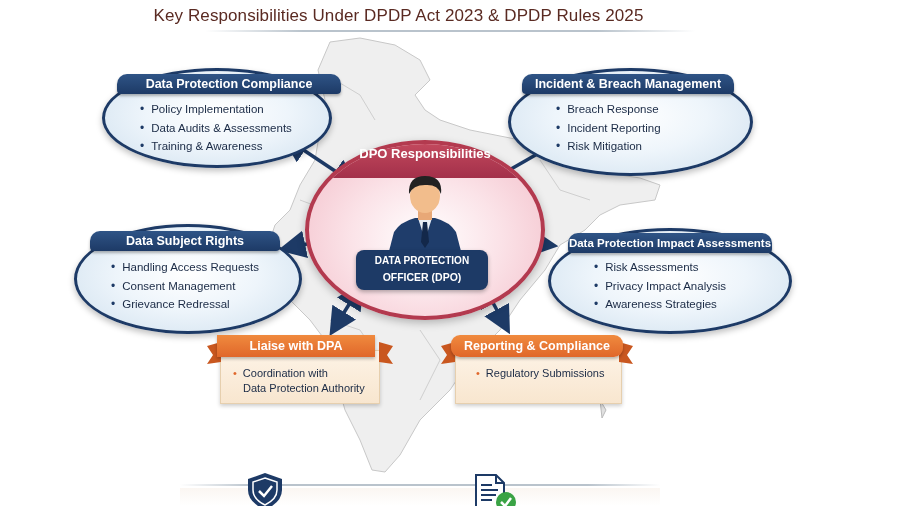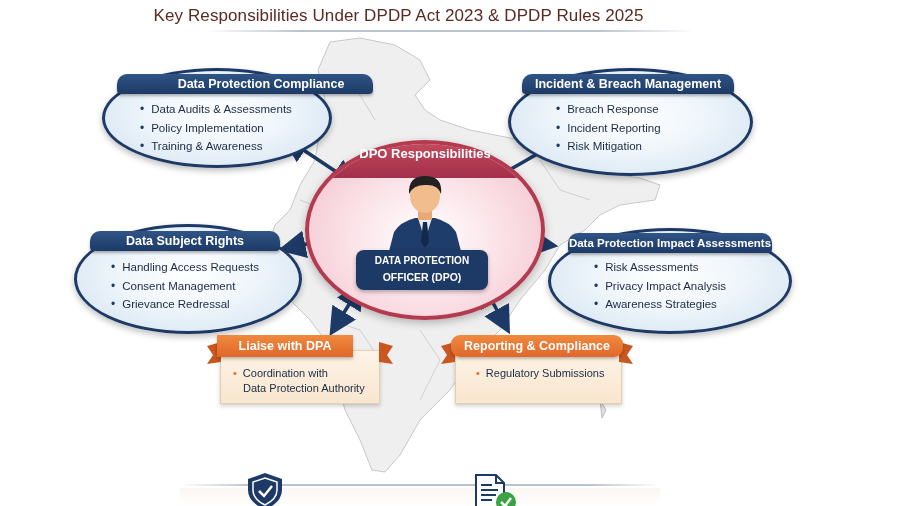--- a/index.html
+++ b/index.html
@@ -48,24 +48,24 @@
     <line x1="290" y1="141" x2="350" y2="181"></line>
     <line x1="560" y1="141" x2="490" y2="181"></line>
     <line x1="288" y1="248" x2="335" y2="238"></line>
     <line x1="548" y1="245" x2="510" y2="240"></line>
     <line x1="358" y1="290" x2="335" y2="327"></line>
     <line x1="485" y1="288" x2="505" y2="325"></line>
   </g>
 </svg>
 
 <div class="ellipse" style="left:102px;top:68px;width:230px;height:100px;"></div>
-<div class="ribbon" style="left:117px;top:74px;width:224px;padding-left:32px;">Data Protection Compliance</div>
+<div class="ribbon" style="left:117px;top:74px;width:224px;">Data Protection Compliance</div>
 <ul class="bullets" style="left:140px;top:100px;">
+  <li>Policy Implementation</li>
   <li>Data Audits &amp; Assessments</li>
-  <li>Policy Implementation</li>
   <li>Training &amp; Awareness</li>
 </ul>
 
 <div class="ellipse" style="left:508px;top:68px;width:245px;height:108px;"></div>
 <div class="ribbon" style="left:522px;top:74px;width:212px;">Incident &amp; Breach Management</div>
 <ul class="bullets" style="left:556px;top:100px;">
   <li>Breach Response</li>
   <li>Incident Reporting</li>
   <li>Risk Mitigation</li>
 </ul>
@@ -101,21 +101,21 @@
 <div class="dpo-label">
   <div class="l1">DATA PROTECTION</div>
   <div class="l2">OFFICER (DPO)</div>
 </div>
 
 <div class="orange-box" style="left:220px;top:350px;width:158px;height:52px;"></div>
 <svg style="position:absolute;left:207px;top:336px;" width="186" height="32">
   <path d="M0,10 L14,6 L14,26 L0,28 L6,19 Z" fill="#c9571f"></path>
   <path d="M186,10 L172,6 L172,26 L186,28 L180,19 Z" fill="#c9571f"></path>
 </svg>
-<div class="orange-ribbon" style="left:217px;top:335px;width:136px;">Liaise with DPA</div>
+<div class="orange-ribbon" style="left:217px;top:335px;width:158px;">Liaise with DPA</div>
 <ul class="obullets" style="left:233px;top:366px;">
   <li><span class="dot">•</span><span>Coordination with</span></li>
   <li style="padding-left:10px;"><span>Data Protection Authority</span></li>
 </ul>
 
 <div class="orange-box" style="left:455px;top:350px;width:165px;height:52px;"></div>
 <svg style="position:absolute;left:441px;top:336px;" width="192" height="32">
   <path d="M0,10 L14,6 L14,26 L0,28 L6,19 Z" fill="#c9571f"></path>
   <path d="M192,10 L178,6 L178,26 L192,28 L186,19 Z" fill="#c9571f"></path>
 </svg>

